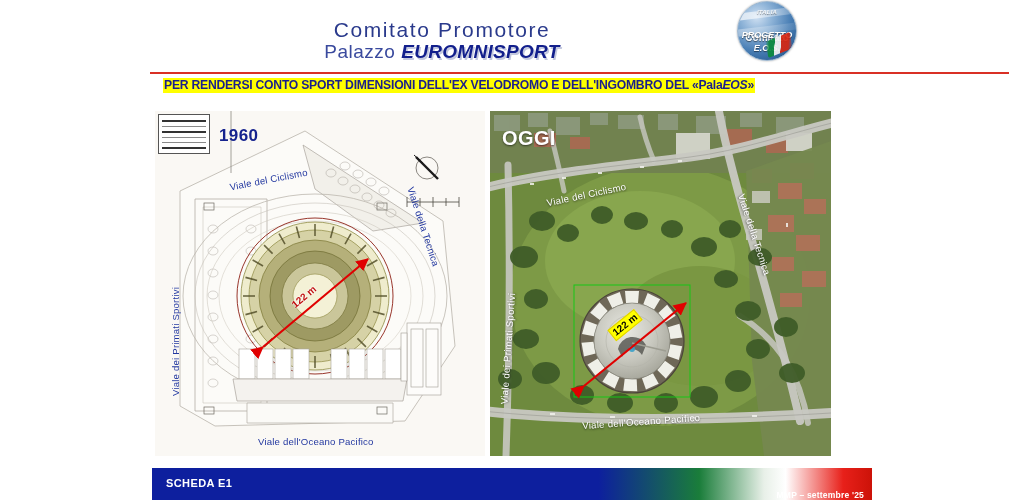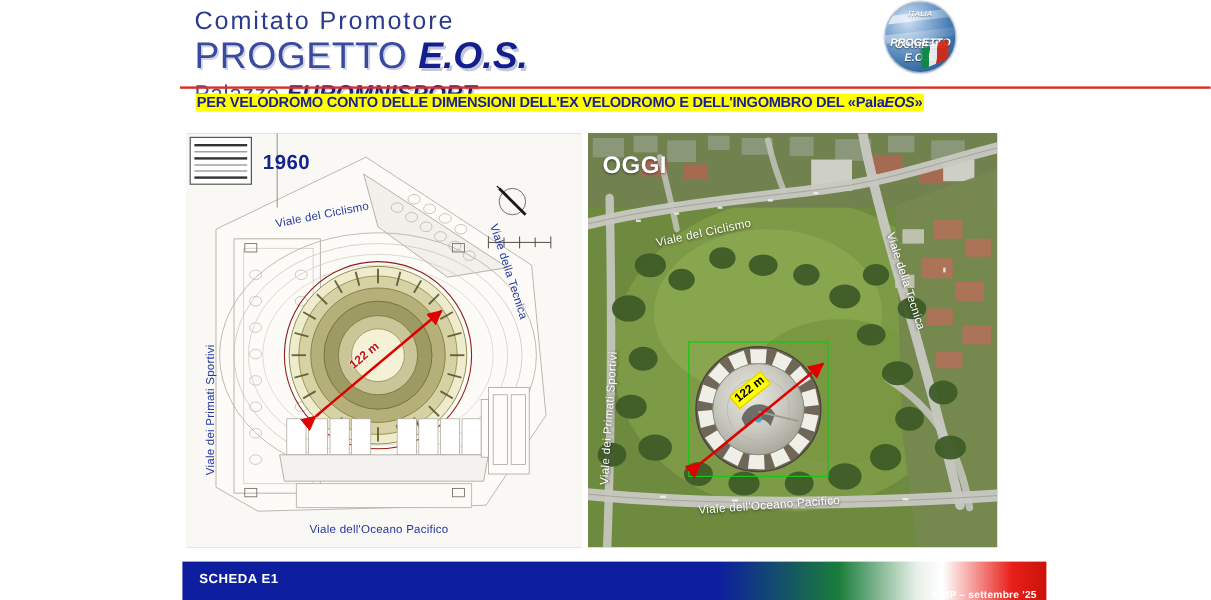--- a/index.html
+++ b/index.html
@@ -5,21 +5,21 @@
   * { box-sizing: border-box; margin: 0; padding: 0; }
   html, body {
     width: 1009px; height: 500px;
     background: #ffffff;
     font-family: "Liberation Sans", sans-serif;
     overflow: hidden;
   }
   .slide { position: relative; width: 1009px; height: 500px; background: #fff; }
 
   
-  .hdr-title-block { position: absolute; left: 162px; top: 4px; width: 560px; }
+  .hdr-title-block { position: absolute; left: 162px; top: 16px; width: 560px; text-align: center; }
   .hdr-line1 {
     font-size: 21px; letter-spacing: 1.6px; color: #2a3a8c;
     font-weight: 400; line-height: 24px; padding-top: 2px;
   }
   .hdr-line2 { line-height: 33px; white-space: nowrap; }
   .hdr-progetto {
     font-size: 31px; color: #3a4a9e; letter-spacing: 0.5px; font-weight: 400;
     text-shadow: 1.5px 1.5px 0px #cfd4e8;
   }
   .hdr-eos {
@@ -135,44 +135,41 @@
     font-weight: bold; font-size: 8.5px; letter-spacing: .2px;
   }
 </style>
 </head>
 <body>
 
 <div class="slide">
 
   <div class="hdr-title-block">
     <div class="hdr-line1">Comitato  Promotore</div>
-    <div class="hdr-line2">
-      <span class="hdr-progetto">PROGETTO </span><span class="hdr-eos">E.O.S.</span>
-    </div>
     <div class="hdr-line3">
       <span class="hdr-palazzo">Palazzo </span><span class="hdr-euro">EUROMNISPORT</span>
     </div>
   </div>
 
   <div class="red-rule"></div>
 
   <div class="logo-wrap">
     <div class="logo-badge">
       <div class="logo-band" style="top:8px;"></div>
       <div class="logo-band" style="top:24px; opacity:.5;"></div>
       <div class="logo-txt logo-t1">ITALIA</div>
       <div class="logo-txt logo-t2">Comitato</div>
       <div class="logo-txt logo-t3">PROGETTO</div>
       <div class="logo-txt logo-t4">E.O.S.</div>
       <div class="logo-flag"></div>
     </div>
   </div>
 
   <div class="banner">
-    <span class="banner-line l1"><span>PER VELODROMO CONTO DELLE DIMENSIONI DELL'EX VELODROMO E DELL'INGOMBRO DEL «Pala</span><em>EOS</em><span>»</span></span>
+    <span class="banner-line l1"><span>PER RENDERSI CONTO SPORT DIMENSIONI DELL'EX VELODROMO E DELL'INGOMBRO DEL «Pala</span><em>EOS</em><span>»</span></span>
   </div>
 
   <div class="panel panel-left">
     <div class="plan">
 
       <svg viewBox="0 0 330 345" width="330" height="345">
         <defs>
           <marker id="ah" markerWidth="7" markerHeight="7" refX="5.5" refY="3" orient="auto">
             <path d="M0,0 L6,3 L0,6 z" fill="#e00000"></path>
           </marker>

